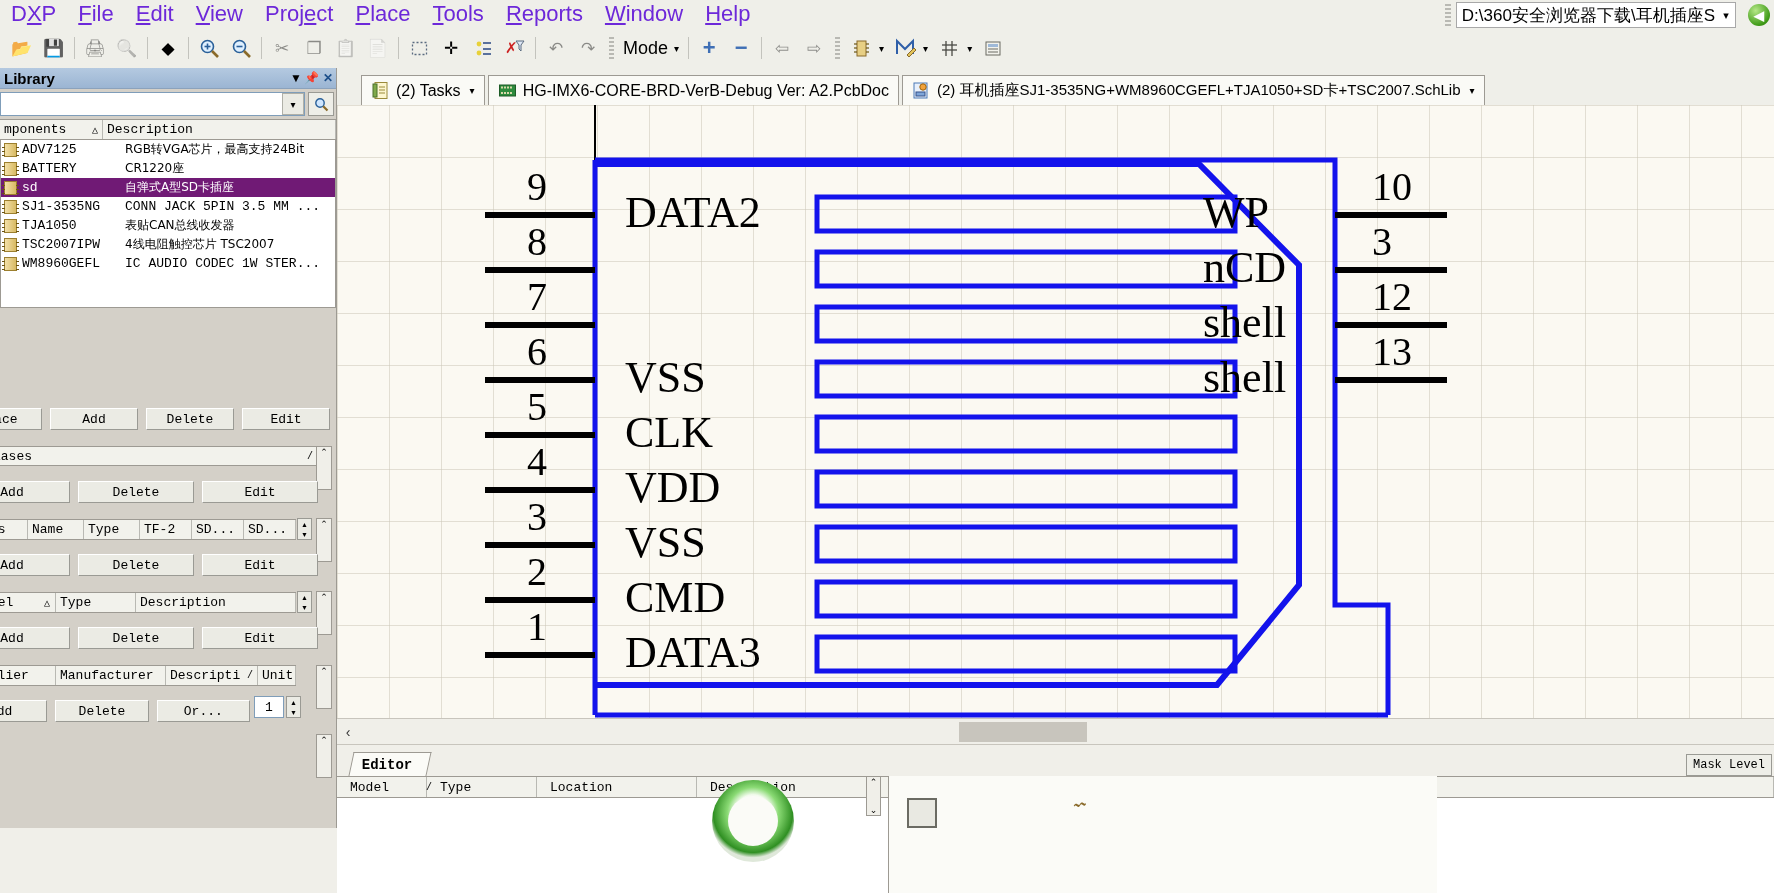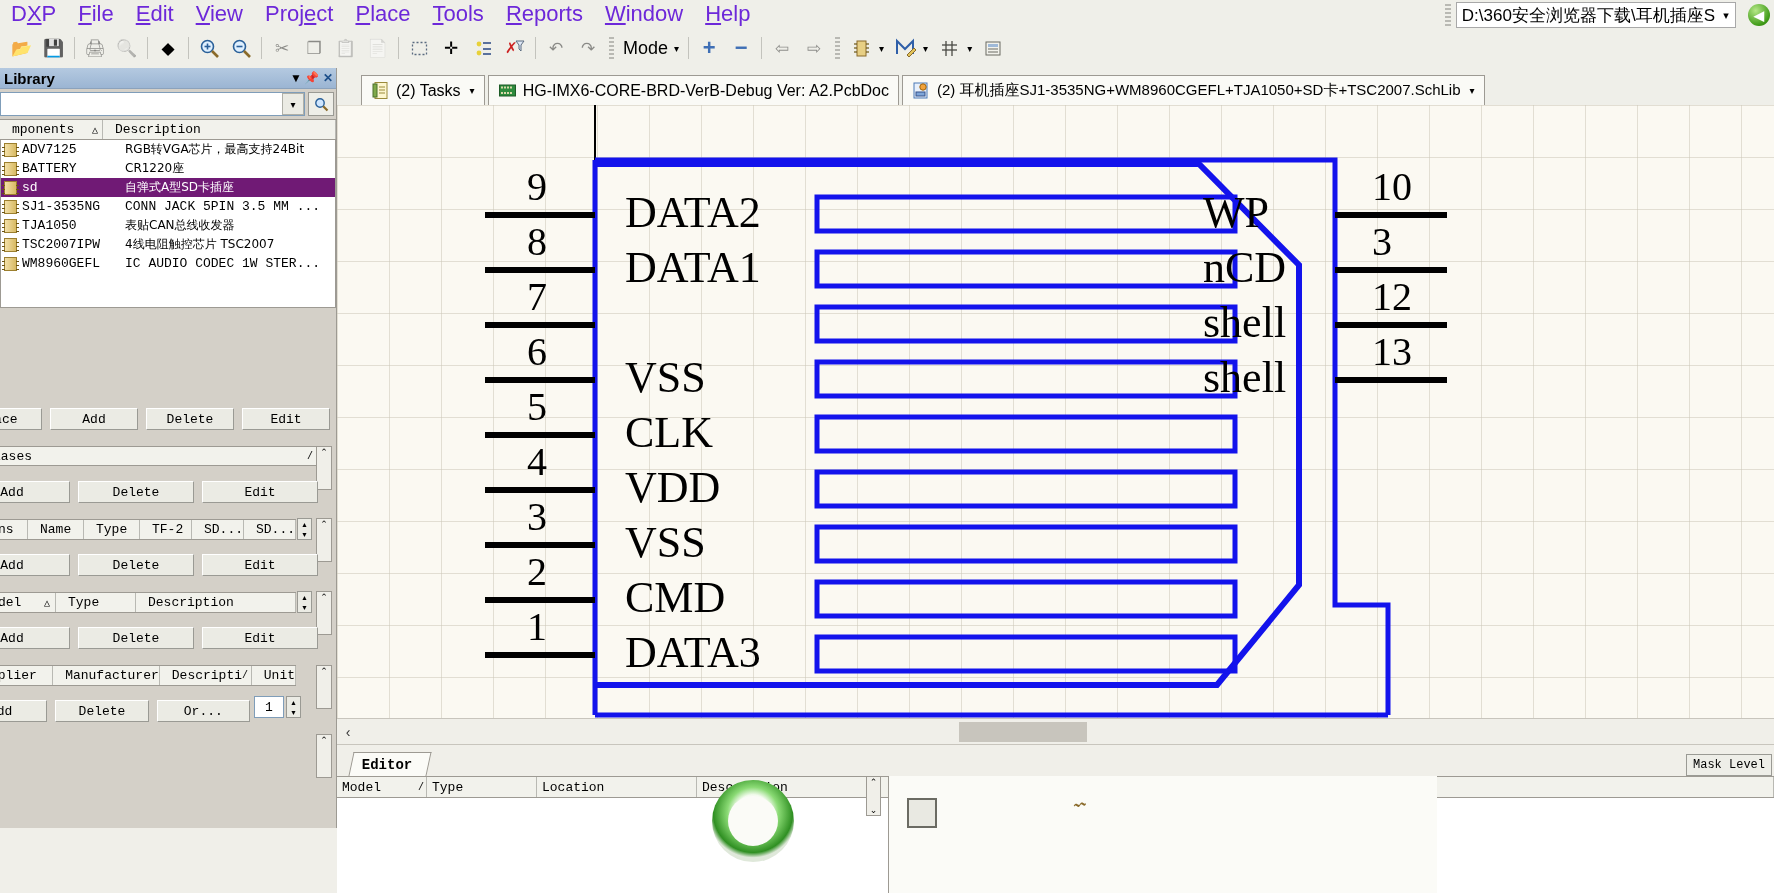--- a/index.html
+++ b/index.html
@@ -94,21 +94,21 @@
   .lib-findbtn{
     width:26px;height:24px;margin-left:3px;background:#eeeee8;
     border:1px solid #9a9a94;display:flex;align-items:center;justify-content:center;
     font-size:13px;box-sizing:border-box;
   }
   .grid-head{
     height:19px;background:#f2f2ec;border-top:1px solid #9d9a93;
     border-bottom:1px solid #9d9a93;display:flex;align-items:center;
     font-family:"Liberation Mono",monospace;font-size:13px;
   }
-  .grid-head .cell{padding-left:12px;border-right:1px solid #b9b9b3;height:100%;
+  .grid-head .cell{padding-left:4px;border-right:1px solid #b9b9b3;height:100%;
     display:flex;align-items:center;box-sizing:border-box;white-space:nowrap;}
   .comp-list{
     background:#fff;height:168px;border:1px solid #9d9a93;border-top:none;
     box-sizing:border-box;overflow:hidden;
   }
   .comp-row{
     height:19px;display:flex;align-items:center;
     font-family:"Liberation Mono",monospace;font-size:13px;white-space:nowrap;
   }
   .comp-row.sel{background:#701a75;color:#fff;}
@@ -226,21 +226,21 @@
   .bottomgrid{
     position:absolute;left:337px;top:776px;width:1437px;height:117px;
     background:#d4d0c8;box-sizing:border-box;
   }
   .bg-head{
     height:20px;background:#f2f2ec;border-top:1px solid #9d9a93;
     border-bottom:1px solid #9d9a93;display:flex;align-items:center;
     font-family:"Liberation Mono",monospace;font-size:13px;
   }
   .bg-head .cell{
-    padding-left:5px;border-right:1px solid #b9b9b3;height:100%;
+    padding-left:13px;border-right:1px solid #b9b9b3;height:100%;
     display:flex;align-items:center;box-sizing:border-box;white-space:nowrap;gap:37px;
   }
   .bg-body{background:#fff;height:96px;}
   .knob{
     position:absolute;left:712px;top:780px;width:82px;height:82px;border-radius:50%;
     background:radial-gradient(circle at 50% 40%,#f4fbef 0 28%,#8ada74 40%,#2f8f22 62%,#dfe8da 70%);
   }
   .knob .hole{
     position:absolute;left:16px;top:16px;width:50px;height:50px;border-radius:50%;
     background:#fbfbf7;
@@ -652,21 +652,20 @@
     <div class="pin-num" style="left:190px;top:113px;">8</div>
     <div class="pin-num" style="left:190px;top:168px;">7</div>
     <div class="pin-num" style="left:190px;top:223px;">6</div>
     <div class="pin-num" style="left:190px;top:278px;">5</div>
     <div class="pin-num" style="left:190px;top:333px;">4</div>
     <div class="pin-num" style="left:190px;top:388px;">3</div>
     <div class="pin-num" style="left:190px;top:443px;">2</div>
     <div class="pin-num" style="left:190px;top:498px;">1</div>
 
     <div class="pin-name" style="left:288px;top:82px;">DATA2</div>
-    <div class="pin-name" style="left:288px;top:137px;">DATA1</div>
     <div class="pin-name" style="left:288px;top:247px;">VSS</div>
     <div class="pin-name" style="left:288px;top:302px;">CLK</div>
     <div class="pin-name" style="left:288px;top:357px;">VDD</div>
     <div class="pin-name" style="left:288px;top:412px;">VSS</div>
     <div class="pin-name" style="left:288px;top:467px;">CMD</div>
     <div class="pin-name" style="left:288px;top:522px;">DATA3</div>
 
     <div class="pin-name" style="left:866px;top:82px;">WP</div>
     <div class="pin-name" style="left:866px;top:137px;">nCD</div>
     <div class="pin-name" style="left:866px;top:192px;">shell</div>

